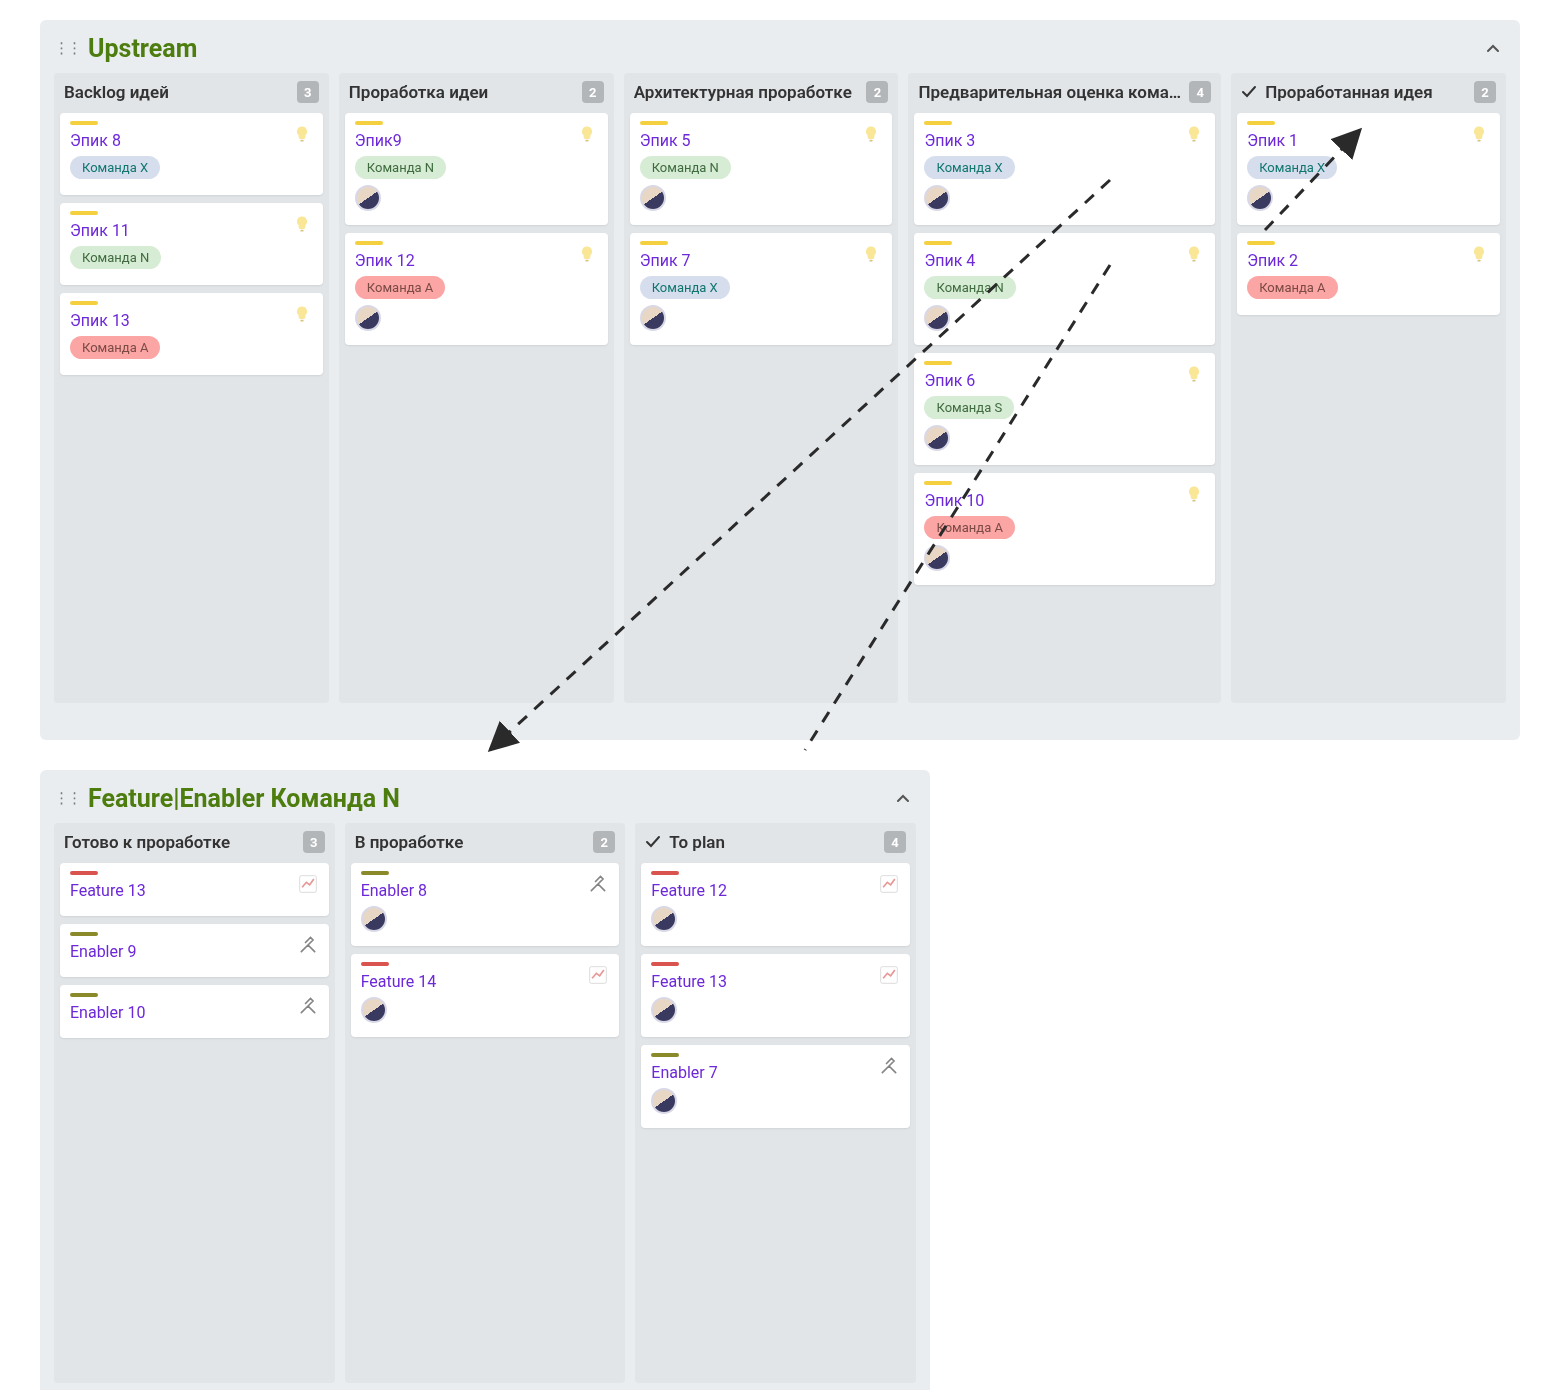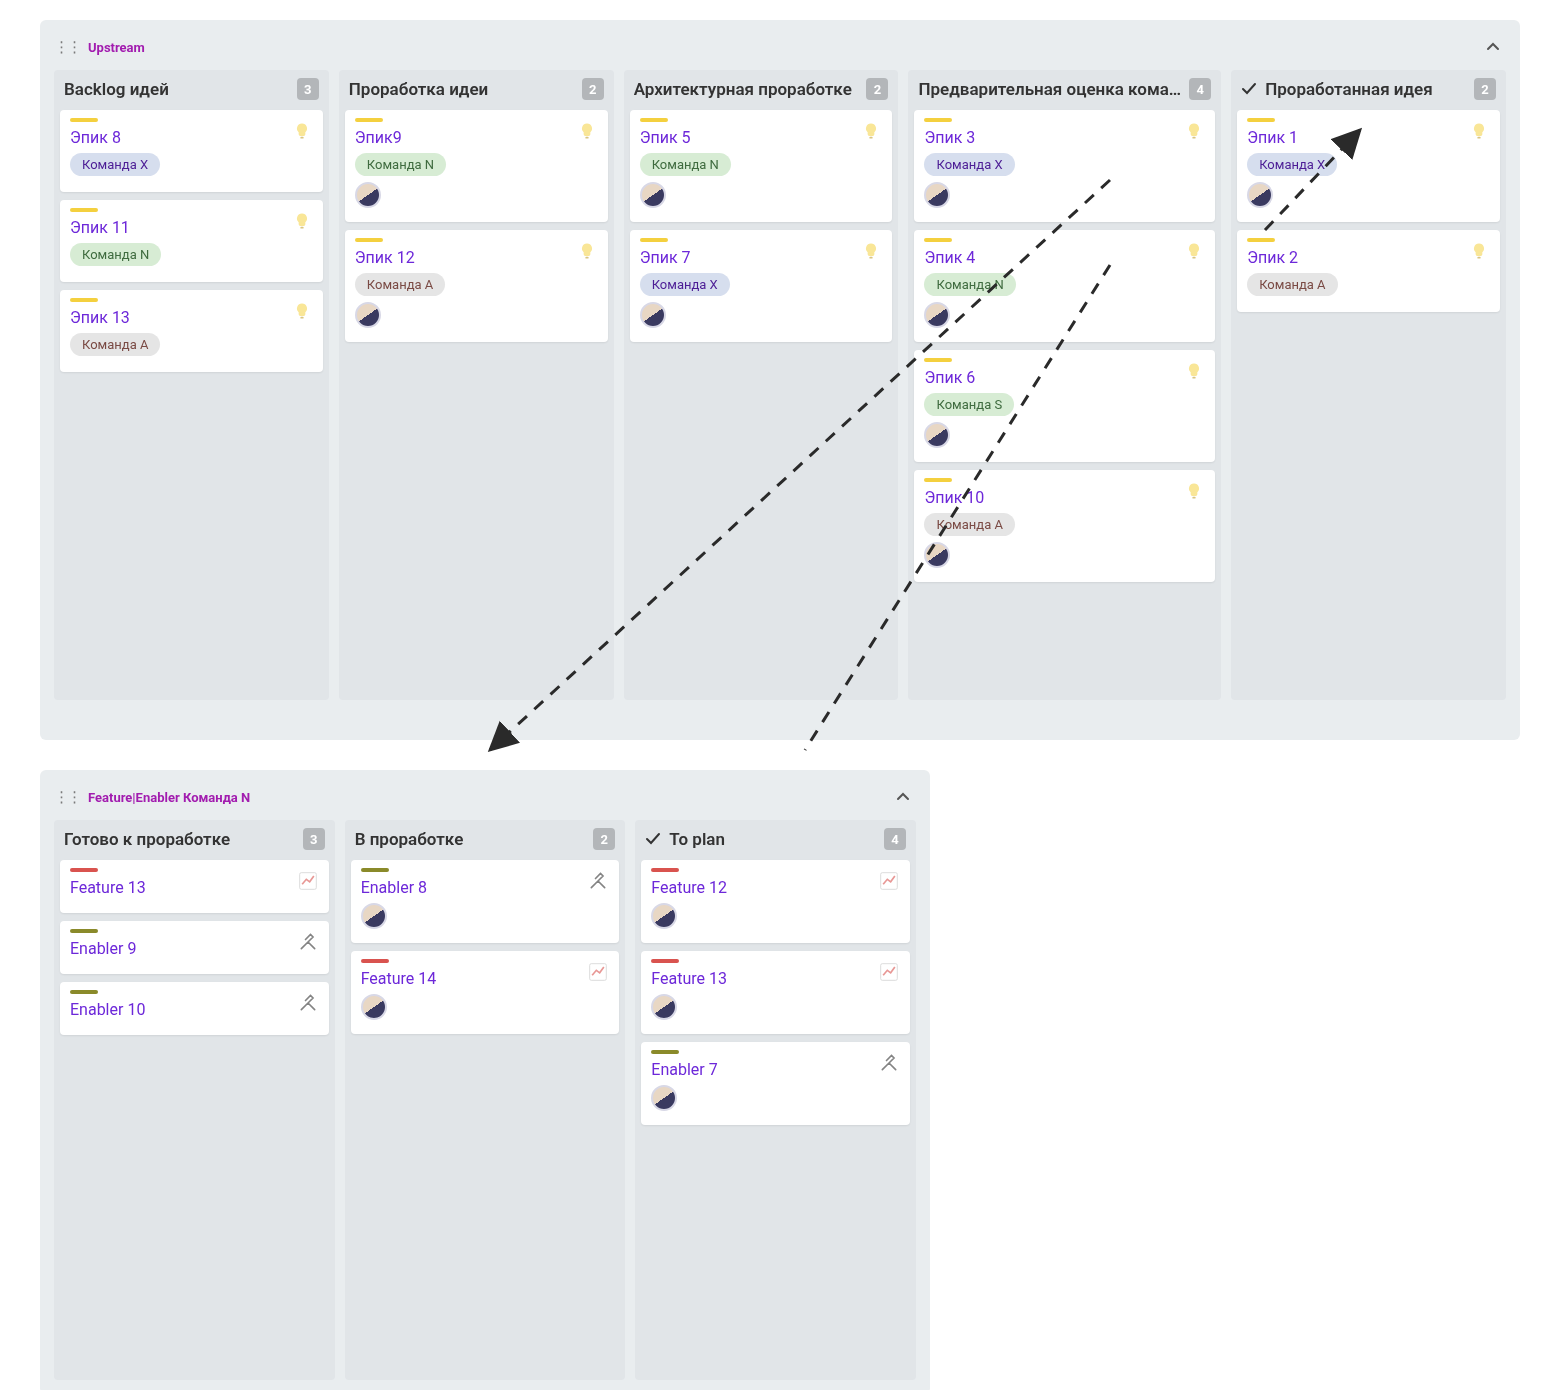--- a/index.html
+++ b/index.html
@@ -25,21 +25,21 @@
     gap: 8px;
     padding: 4px 0 10px 0;
   }
   .drag-handle {
     color: #7a7a7a;
     font-size: 15px;
     letter-spacing: -2px;
     line-height: 1;
     cursor: grab;
   }
-  .board-title { font-weight: 700; font-size: 13px; color: #a21caf; flex: 0 0 auto; }
+  .board-title { font-weight: 700; font-size: 25px; color: #4d7c0f; flex: 0 0 auto; }
   .spacer { flex: 1; }
   .collapse-btn {
     width: 26px; height: 26px;
     display: flex; align-items: center; justify-content: center;
     color: #555; cursor: pointer; border-radius: 4px;
   }
   .columns { display: flex; gap: 10px; align-items: stretch; }
   .column {
     flex: 1;
     background: #e1e5e8;
@@ -84,23 +84,23 @@
   .card-stripe { width: 28px; height: 4px; border-radius: 2px; margin-bottom: 6px; }
   .stripe-yellow { background: #f4d03f; }
   .stripe-red { background: #d9534f; }
   .stripe-olive { background: #8a8a2a; }
   .card-title { font-size: 16px; color: #6d28d9; margin-bottom: 6px; }
   .tags { display:flex; gap:6px; flex-wrap:wrap; margin-bottom:6px; }
   .tag {
     font-size: 13px; padding: 4px 12px; border-radius: 14px;
     color: #444;
   }
-  .tag-blue  { background: #d6deee; color:#4c1d95; }
+  .tag-blue  { background: #d6deee; color:#0f766e; }
   .tag-green { background: #d7ecd4; color:#3f6b3f; }
-  .tag-pink  { background: #e5e5e5; color:#7a4a44; }
+  .tag-pink  { background: #fca5a5; color:#7a4a44; }
   .avatar {
     width: 26px; height: 26px; border-radius: 50%;
     border: 2px solid #d8d8e6;
     background: linear-gradient(145deg,#e8d7c4 0 50%,#3a3a60 50% 100%);
     display:inline-block;
   }
   .card-icon {
     position: absolute; top: 10px; right: 10px;
     width: 22px; height: 22px; opacity: .6;
     display:flex; align-items:center; justify-content:center;

